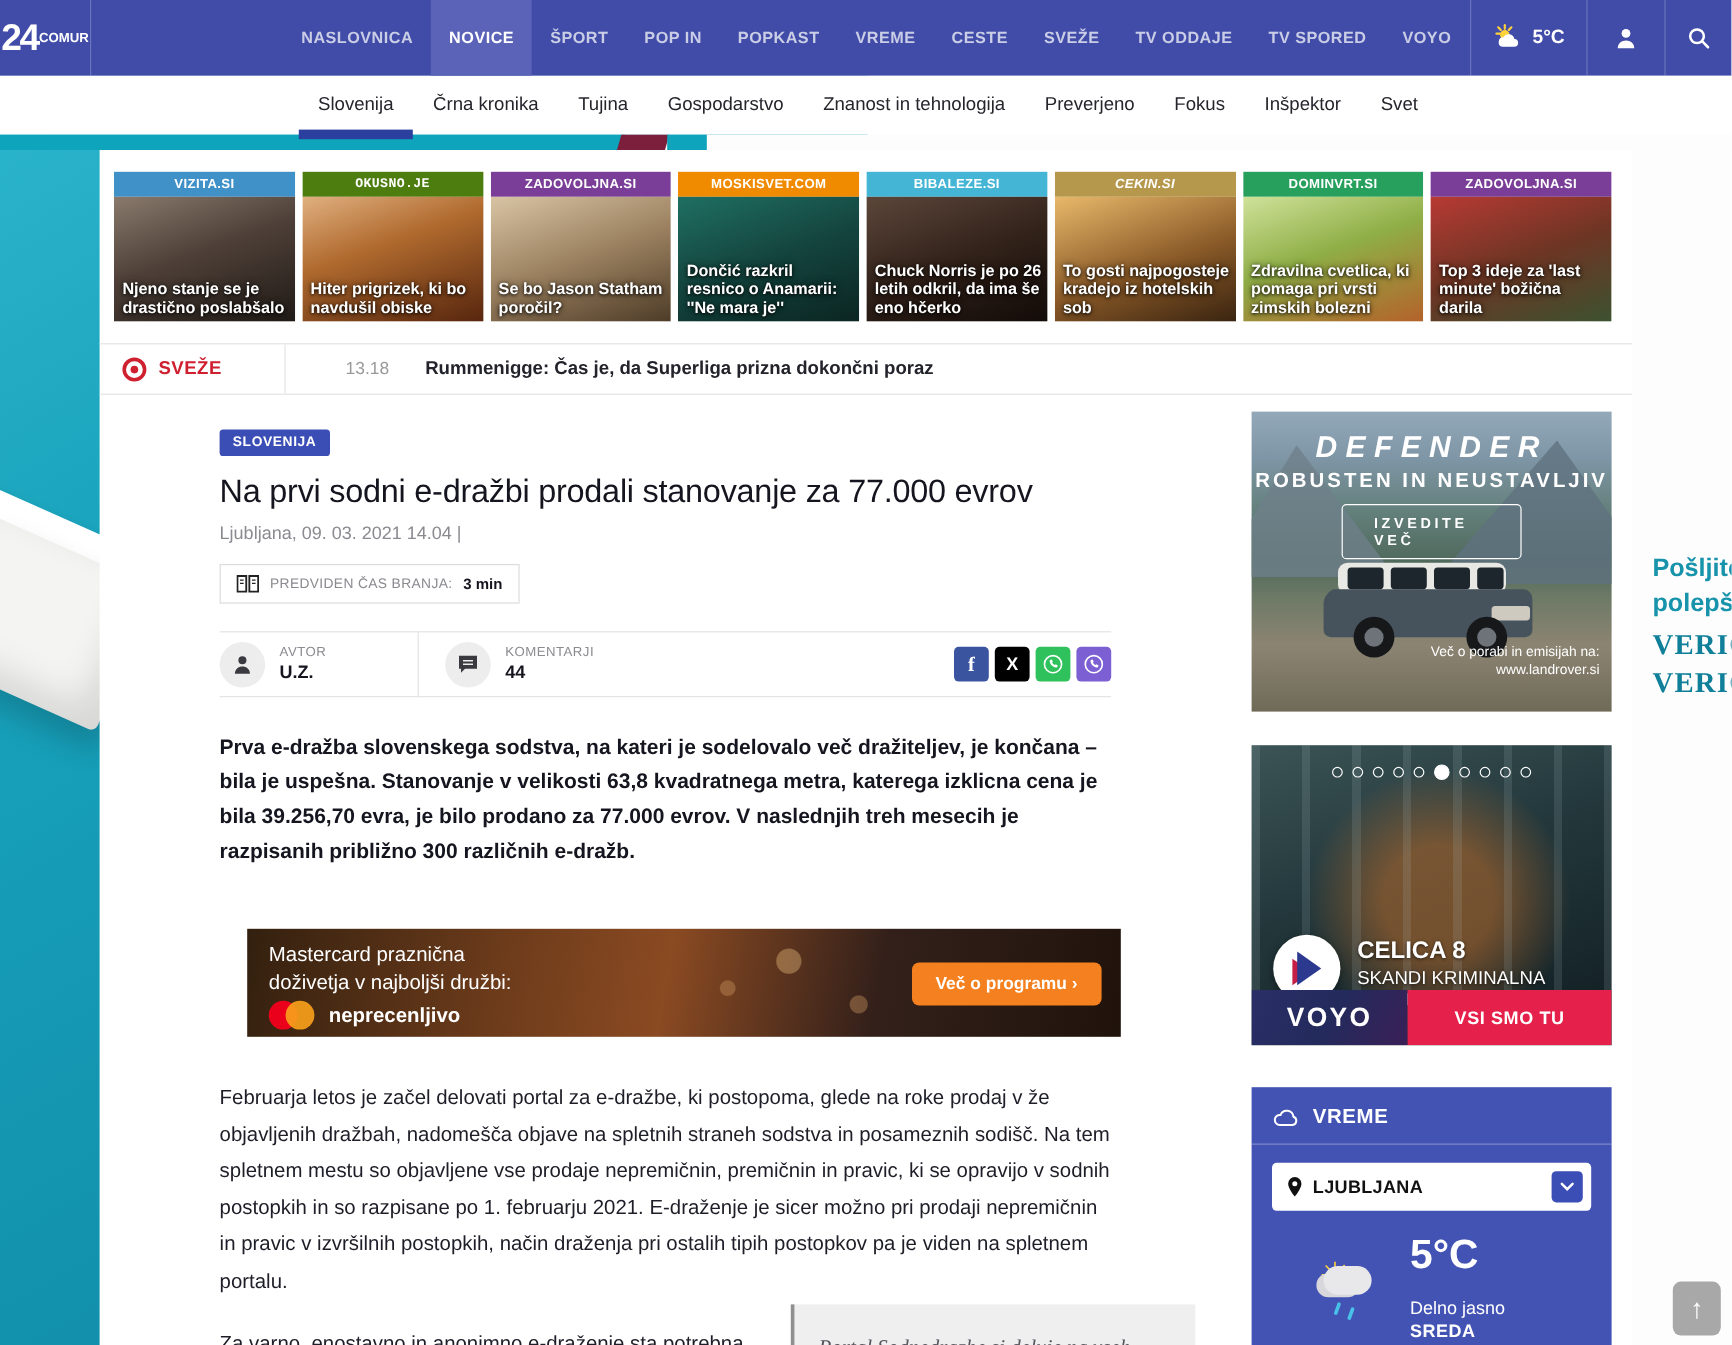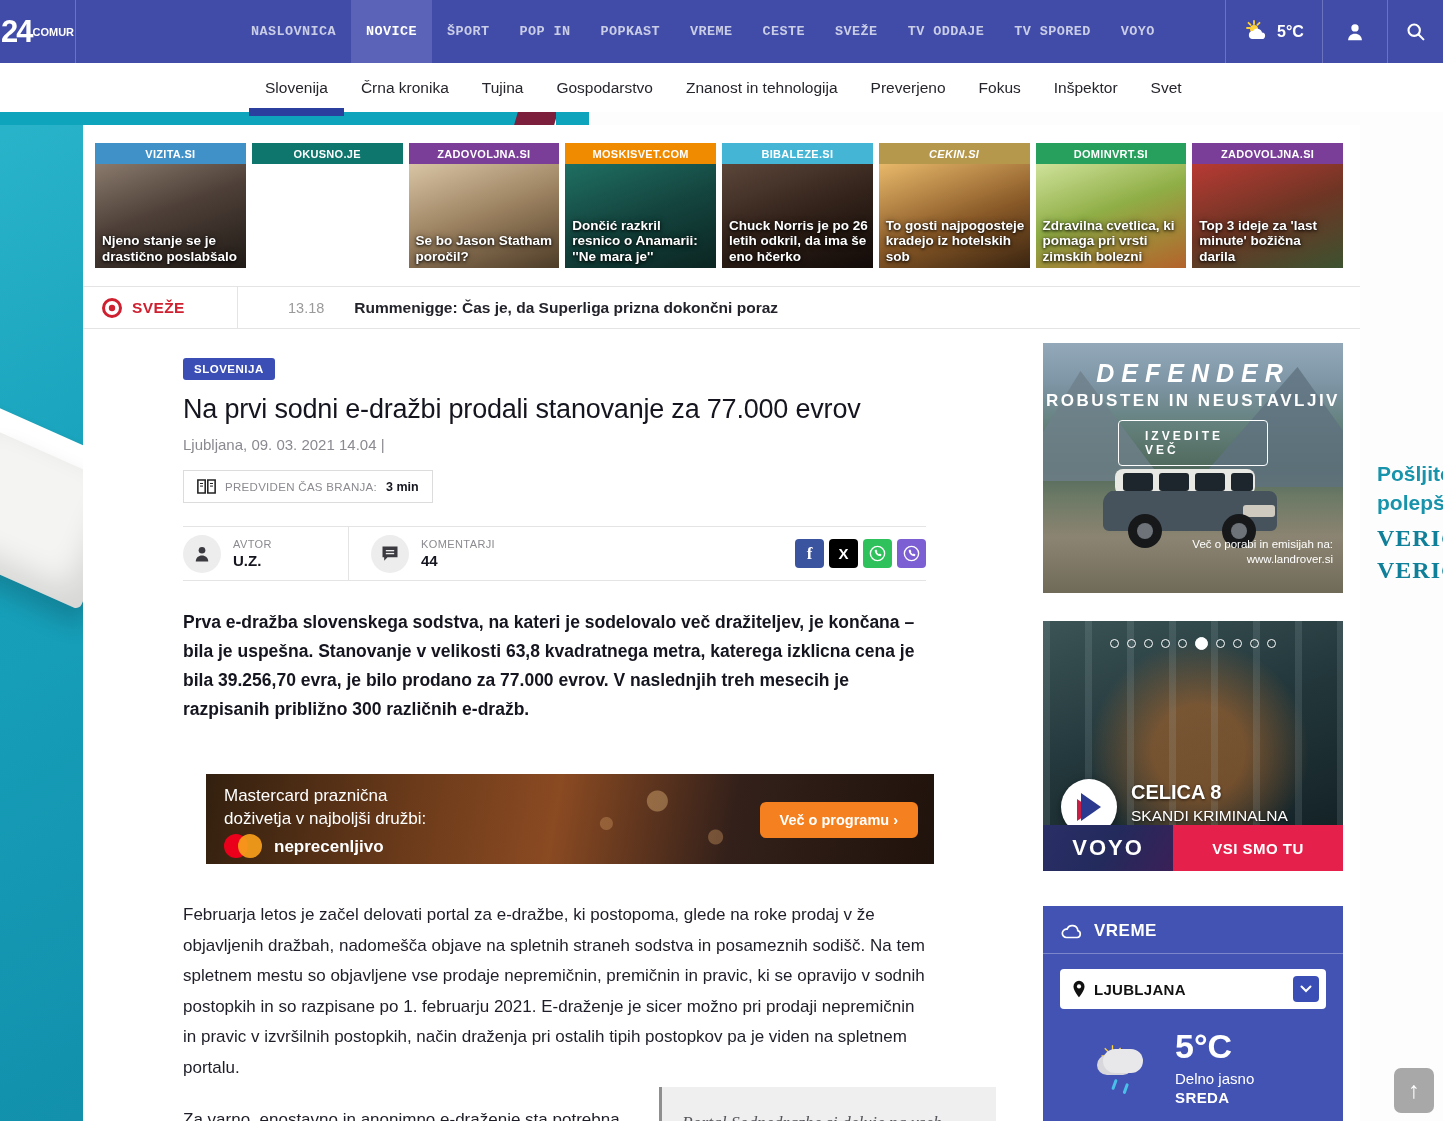--- a/index.html
+++ b/index.html
@@ -22,21 +22,21 @@
   .skin-right .s4 { position:absolute; left:17px; top:494px; font-family:"Liberation Serif",serif; font-size:24px; font-weight:700; color:#107f99; letter-spacing:1px; }
 
   
   .header { position:absolute; left:0; top:0; width:1443px; height:63px; background:#414ca8; display:flex; align-items:stretch; z-index:30; }
   .logo-cell { width:76px; border-right:1px solid rgba(255,255,255,.22); display:flex; align-items:center; justify-content:center; cursor:pointer; }
   .logo { display:flex; align-items:center; color:#fff; }
   .logo .big { font-size:31px; font-weight:800; letter-spacing:-2px; }
   .logo .stack { display:flex; flex-direction:row; line-height:10px; margin-left:1px; }
   .logo .stack span { font-size:11px; font-weight:800; letter-spacing:0; }
   .main-nav { display:flex; align-items:stretch; margin-left:160px; }
-  .nav-item { display:flex; align-items:center; padding:0 15px; color:#c9cde6; font-size:13.5px; font-weight:700; letter-spacing:.4px; cursor:pointer;font-family:Liberation Mono, monospace; }
+  .nav-item { display:flex; align-items:center; padding:0 15px; color:#c9cde6; font-size:13.5px; font-weight:700; letter-spacing:.4px; cursor:pointer; }
   .nav-item.active { background:#5a63b7; color:#ffffff; }
   .header-right { margin-left:auto; display:flex; align-items:stretch; }
   .h-cell { display:flex; align-items:center; justify-content:center; border-left:1px solid rgba(255,255,255,.22); cursor:pointer; }
   .weather-cell { width:97px; gap:7px; color:#fff; font-size:16px; font-weight:700; }
   .person-cell { width:65px; }
   .search-cell { width:56px; }
 
   
   .subnav { position:absolute; left:0; top:63px; width:1443px; height:49px; background:#ffffff; display:flex; align-items:center; z-index:29; }
   .subnav-inner { display:flex; margin-left:265px; gap:33px; }
@@ -148,21 +148,21 @@
   .vreme-head { display:flex; align-items:center; gap:10px; padding:15px 17px 12px; border-bottom:1px solid rgba(255,255,255,.3); font-size:17px; font-weight:800; letter-spacing:.5px; }
   .vreme-select { margin:15px 17px 0; background:#fff; border-radius:4px; height:40px; display:flex; align-items:center; padding:0 7px 0 12px; cursor:pointer; }
   .vreme-select .loc { color:#111; font-size:15px; font-weight:700; letter-spacing:.3px; margin-left:8px; }
   .vreme-select .chev { margin-left:auto; width:26px; height:26px; background:#3b4eb5; border-radius:4px; display:flex; align-items:center; justify-content:center; cursor:pointer; }
   .vreme-body { display:flex; align-items:center; margin:18px 17px 0 48px; gap:22px; }
   .wicon { position:relative; width:62px; height:56px; }
   .wicon .sun { position:absolute; left:8px; top:0; color:#ffd23a; font-size:30px; }
   .wicon .cloud { position:absolute; left:12px; top:10px; width:40px; height:24px; background:#e8e8ea; border-radius:14px; box-shadow:-8px 4px 0 -2px #d8d8dc; }
   .wicon .rain { position:absolute; left:22px; top:40px; width:3px; height:11px; background:#49c0e8; transform:rotate(20deg); border-radius:2px; box-shadow:12px 0 0 #49c0e8; }
   .wtemp { font-size:34px; font-weight:800; }
-  .wcond { font-size:15px; margin-top:4px; }
+  .wcond { font-size:15px; margin-top:16px; }
   .wday { font-size:15px; font-weight:800; margin-top:2px; letter-spacing:.4px; }
 
   .scrolltop { position:absolute; left:1394px; top:1068px; width:40px; height:45px; background:#a8a8a8; border-radius:7px; display:flex; align-items:center; justify-content:center; color:#fff; font-size:23px; font-weight:700; cursor:pointer; z-index:40; }
 
   svg { display:block; }
 </style>
 </head>
 <body>
 
 <div class="skin-left">
@@ -256,21 +256,24 @@
 <div class="content">
 
   <div class="cards">
     <div class="card">
       <div class="card-label" style="background: rgb(65, 145, 201);">VIZITA.SI</div>
       <div class="card-img img0">
         <div class="card-title">Njeno stanje se je drastično poslabšalo</div>
       </div>
     </div>
     <div class="card">
-      <div class="card-label" style="background: #0f766e;">OKUSNO.JE</div>
+      <div class="card-label" style="background: #4d7c0f; font-family: Liberation Mono, monospace;">OKUSNO.JE</div>
+      <div class="card-img img1">
+        <div class="card-title">Hiter prigrizek, ki bo navdušil obiske</div>
+      </div>
     </div>
     <div class="card">
       <div class="card-label" style="background: rgb(122, 62, 152);">ZADOVOLJNA.SI</div>
       <div class="card-img img2">
         <div class="card-title">Se bo Jason Statham poročil?</div>
       </div>
     </div>
     <div class="card">
       <div class="card-label" style="background: rgb(240, 139, 0);">MOSKISVET.COM</div>
       <div class="card-img img3">

